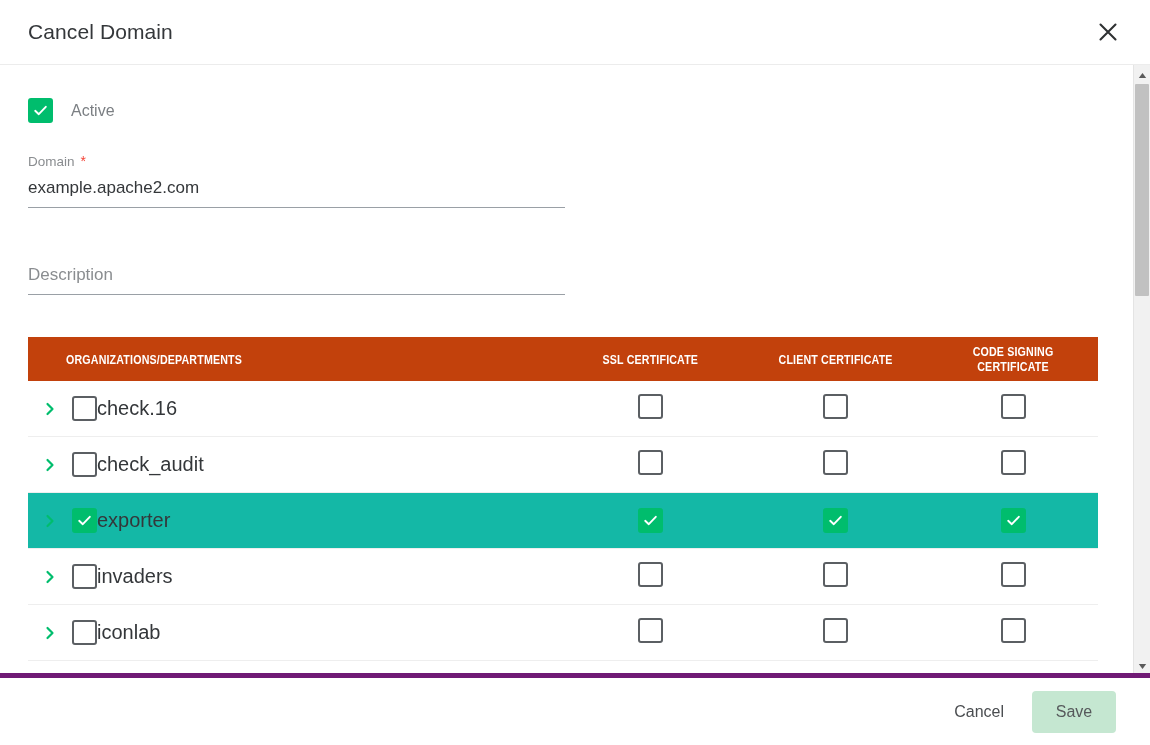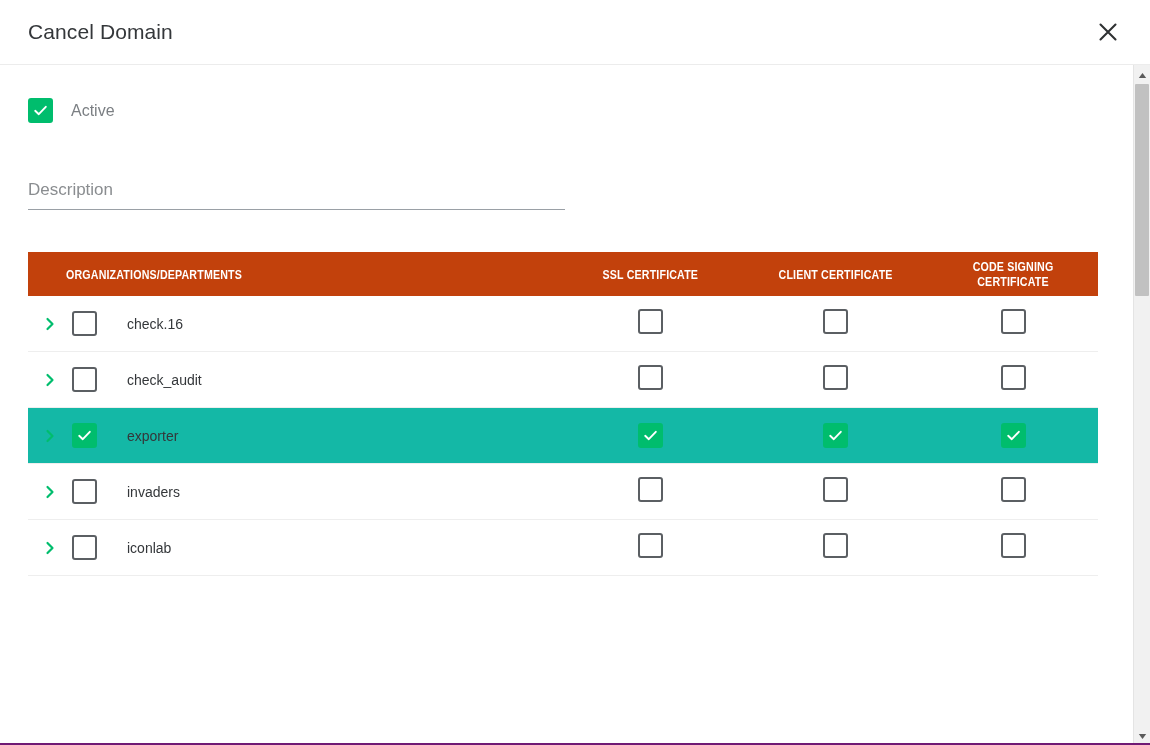--- a/index.html
+++ b/index.html
@@ -50,21 +50,21 @@
     cursor: pointer;
     border-radius: 50%;
   }
   .close-btn svg { display: block; }
 
   
   .body-wrap {
     flex: 1;
     display: flex;
     min-height: 0;
-    border-bottom: 2px solid #701a75;
+    border-bottom: 5px solid #701a75;
   }
   .content {
     flex: 1;
     padding: 0 0 0 28px;
     overflow: hidden;
     position: relative;
     min-width: 0;
   }
 
   
@@ -173,22 +173,21 @@
   .chev {
     width: 28px;
     display: flex;
     align-items: center;
     justify-content: center;
     cursor: pointer;
     flex: none;
   }
   .name-cell .cb { margin-left: 8px; }
   .org-name {
-    margin-left: 30px;
-    font-size: 14px;
+    font-size: 20px;
     color: #34373a;
     white-space: nowrap;
   }
   td.cb-cell > .cb { display: inline-flex; }
 
   .col-name  { width: 530px; }
   .col-ssl   { width: 185px; }
   .col-cli   { width: 185px; }
   .col-code  { width: 170px; }
 
@@ -278,20 +277,26 @@
 
       <div class="active-row">
         <span class="cb checked">
           <svg class="tick" width="17" height="17" viewBox="0 0 17 17">
             <path d="M3.2 8.8 L6.8 12.2 L13.8 4.8" stroke="#ffffff" stroke-width="1.9" fill="none" stroke-linecap="round" stroke-linejoin="round"></path>
           </svg>
         </span>
         <span class="active-label">Active</span>
       </div>
 
+      <div class="field">
+        <div class="field-label">
+          <span>Domain</span><span class="req">*</span>
+        </div>
+        <input class="field-input" type="text" value="example.apache2.com" style="">
+      </div>
 
       <div class="field desc">
         <input class="field-input" type="text" placeholder="Description" style="">
       </div>
 
       <table class="table">
         <colgroup>
           <col class="col-name">
             <col class="col-ssl">
             <col class="col-cli">
@@ -420,14 +425,18 @@
       <div class="sb-btn">
         <span>
           <svg width="9" height="7" viewBox="0 0 9 7">
               <path d="M4.5 6 L0.8 1 L8.2 1 Z" fill="#5a5a5a"></path>
             </svg>
         </span>
       </div>
     </div>
   </div>
 
+  <div class="footer">
+    <button class="btn btn-cancel">Cancel</button>
+    <button class="btn btn-save">Save</button>
+  </div>
 
 </div>
 
 </body></html>

